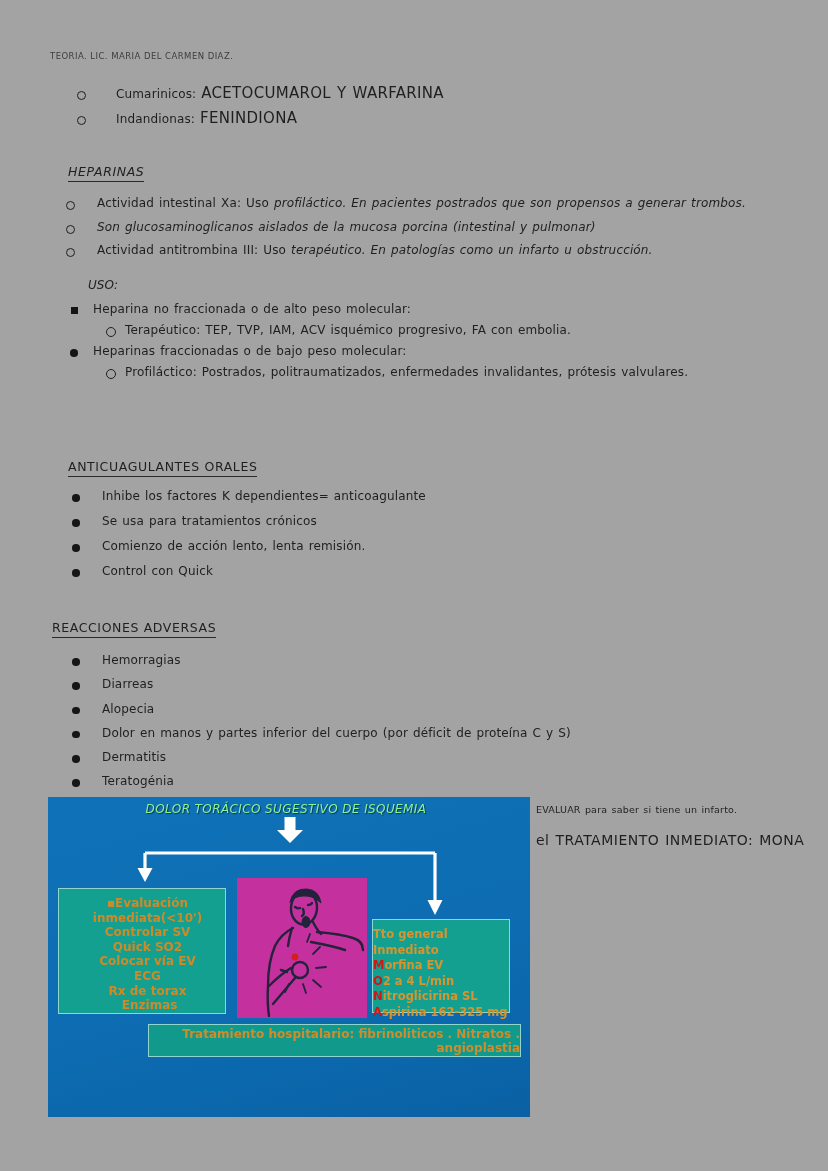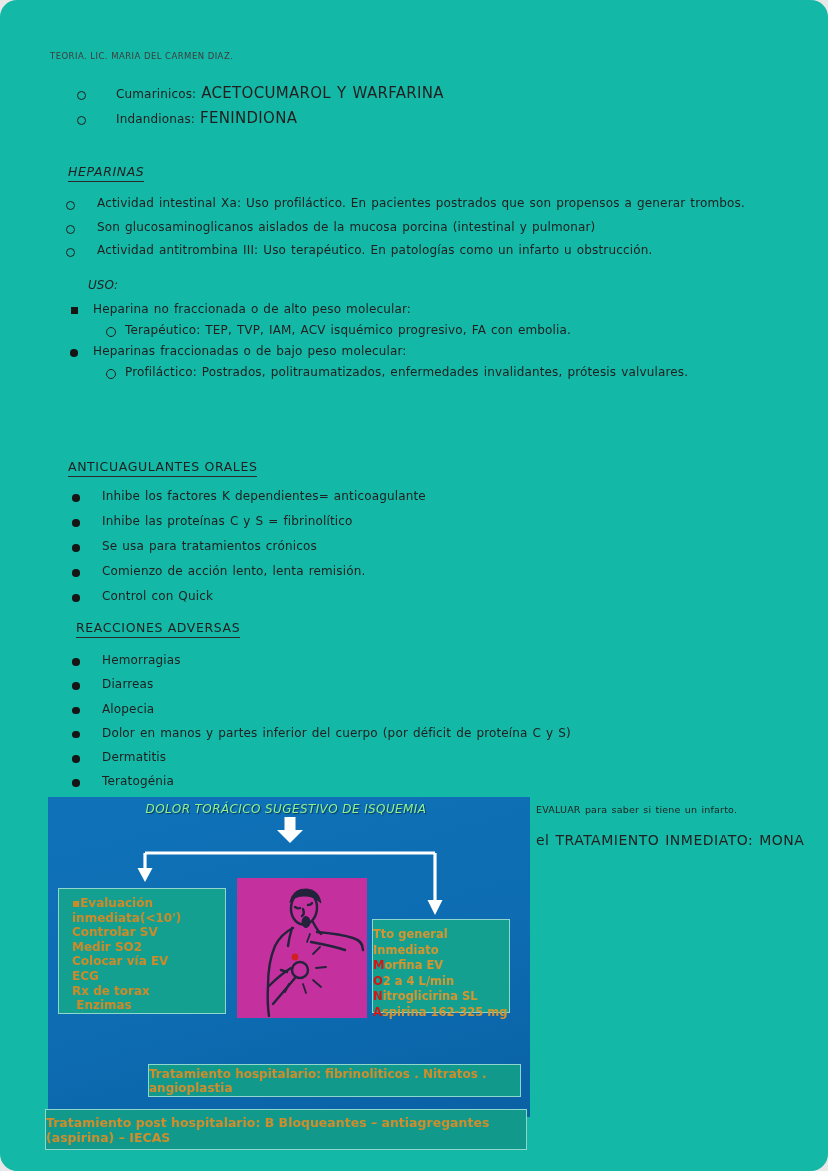--- a/index.html
+++ b/index.html
@@ -1,17 +1,17 @@
 <!DOCTYPE html>
 <html><head>
 <meta charset="utf-8">
 <style>
   html,body{margin:0;padding:0;background:#e8e8e8;}
-  .page{position:relative;width:828px;height:1171px;margin:0 auto;background:#14b8a6;
-        font-family:"DejaVu Sans","Liberation Sans",sans-serif;color:#1f1f1f;overflow:hidden;border-radius:17px;}
+  .page{position:relative;width:828px;height:1171px;margin:0 auto;background:#a3a3a3;
+        font-family:"DejaVu Sans","Liberation Sans",sans-serif;color:#1f1f1f;overflow:hidden;}
 
   .doc-header{position:absolute;left:50px;top:51px;font-size:8.5px;letter-spacing:.45px;color:#3d3d3d;}
 
   .list{position:absolute;list-style:none;margin:0;padding:0;}
   .hw{position:relative;font-size:12px;letter-spacing:.15px;word-spacing:1px;line-height:15px;}
 
   
   .b-circle::before{content:"";position:absolute;left:0;top:5px;width:7px;height:7px;
       border:1.4px solid #1f1f1f;border-radius:50%;}
   .b-disc::before{content:"";position:absolute;left:0;top:5px;width:7.5px;height:7.5px;
@@ -25,54 +25,54 @@
   .top-list li{height:25px;padding-left:22px;}
   .top-list .lbl{font-size:12px;margin-left:17px;}
   .top-list .caps{font-size:15px;letter-spacing:.3px;}
 
   .sec-title{position:absolute;font-size:12.5px;letter-spacing:.6px;
       border-bottom:1.4px solid #2a2a2a;padding-bottom:2px;}
   .italic{font-style:italic;}
 
   .hep-list{left:66px;top:196px;width:750px;}
   .hep-list li{padding-left:31px;min-height:23.5px;}
-  .it{margin-top:20px;}
+  .it{font-style:italic;margin-top:20px;}
 
   .uso-label{position:absolute;left:68px;top:278px;font-size:12px;font-style:italic;margin-left:20px;}
   .uso-list{left:70px;top:302px;width:750px;}
   .uso-list li{height:21px;padding-left:23px;}
   .uso-list li.sub{padding-left:55px;}
 
   .anti-list{left:72px;top:489px;width:720px;}
   .anti-li{height:25px;padding-left:30px;}
 
   .reac-list{left:72px;top:653px;width:720px;}
   .reac-li{height:24.3px;padding-left:30px;}
 
   
   .diagram{position:absolute;left:48px;top:797px;width:482px;height:320px;
       background:linear-gradient(165deg,#0f72b8 0%,#0d6cb2 55%,#0a61a4 100%);}
   .dg-title{position:absolute;left:0;right:6px;top:5px;text-align:center;
       font-size:12px;font-weight:normal;font-style:italic;letter-spacing:.4px;
       color:#8ff18f;text-shadow:1px 1px 1px #06385c;}
   .arrows{position:absolute;left:0;top:0;}
 
-  .tealbox{position:absolute;background:#13a091;border:1px solid #8fd7cd;box-sizing:border-box;}
+  .tealbox{position:absolute;background:#13a091;border:1px solid #8fd7cd;box-sizing:border-box;text-align:center;}
   .left-box{left:10px;top:91px;width:168px;height:126px;padding:7px 2px 0 13px;}
   .lbx-line{font-size:12px;font-weight:bold;line-height:14.6px;color:#cf8a28;white-space:pre;}
 
   .center-box{position:absolute;left:189px;top:81px;width:130px;height:140px;background:#c5309f;}
 
   .right-box{left:324px;top:122px;width:138px;height:94px;padding-top:7px;text-align:left;}
   .rbx-line{font-size:11.5px;font-weight:bold;line-height:15.5px;color:#d6952e;}
   .cap{color:#d31513;}
 
   .banner{position:absolute;background:#11998c;border:1px solid #8fd7cd;box-sizing:border-box;
-      display:flex;align-items:center;justify-content:center;text-align:left;
-      font-weight:bold;color:#cf8d2b;margin-top:40px;}
+      display:flex;align-items:center;justify-content:center;text-align:right;
+      font-weight:bold;color:#cf8d2b;}
   .banner1{left:100px;top:227px;width:373px;height:33px;font-size:12px;}
   .banner2{left:-3px;top:272px;width:482px;height:41px;font-size:12.5px;}
 
   .note1{position:absolute;left:536px;top:804px;font-size:9.5px;letter-spacing:.2px;word-spacing:1px;}
   .note2{position:absolute;left:536px;top:832px;font-size:14px;letter-spacing:.5px;word-spacing:1px;}
 </style>
 </head>
 <body>
 
 <div class="page">
@@ -97,27 +97,26 @@
   <ul class="list uso-list">
     <li class="hw b-square"><span>Heparina no fraccionada o de alto peso molecular:</span></li>
     <li class="hw b-subcircle sub"><span>Terapéutico: TEP, TVP, IAM, ACV isquémico progresivo, FA con embolia.</span></li>
     <li class="hw b-disc"><span>Heparinas fraccionadas o de bajo peso molecular:</span></li>
     <li class="hw b-subcircle sub"><span>Profiláctico: Postrados, politraumatizados, enfermedades invalidantes, prótesis valvulares.</span></li>
   </ul>
 
   <div class="sec-title" style="left:68px;top:459px;">ANTICUAGULANTES ORALES</div>
   <ul class="list anti-list">
       <li class="hw b-disc anti-li">Inhibe los factores K dependientes= anticoagulante</li>
-      <li class="hw b-disc anti-li">Inhibe las proteínas C y S = fibrinolítico</li>
       <li class="hw b-disc anti-li">Se usa para tratamientos crónicos</li>
       <li class="hw b-disc anti-li">Comienzo de acción lento, lenta remisión.</li>
       <li class="hw b-disc anti-li">Control con Quick</li>
     </ul>
 
-  <div class="sec-title" style="left:76px;top:620px;">REACCIONES ADVERSAS</div>
+  <div class="sec-title" style="left:52px;top:620px;">REACCIONES ADVERSAS</div>
   <ul class="list reac-list">
       <li class="hw b-disc reac-li">Hemorragias</li>
       <li class="hw b-disc reac-li">Diarreas</li>
       <li class="hw b-disc reac-li">Alopecia</li>
       <li class="hw b-disc reac-li">Dolor en manos y partes inferior del cuerpo (por déficit de proteína C y S)</li>
       <li class="hw b-disc reac-li">Dermatitis</li>
       <li class="hw b-disc reac-li">Teratogénia</li>
     </ul>
 
   <div class="diagram">
@@ -129,21 +128,21 @@
       <path d="M97,56 V73" stroke="#ffffff" stroke-width="3.2" fill="none"></path>
       <polygon points="89.5,71 104.5,71 97,85" fill="#ffffff"></polygon>
       <path d="M387,56 V105" stroke="#ffffff" stroke-width="3.2" fill="none"></path>
       <polygon points="379.5,103 394.5,103 387,118" fill="#ffffff"></polygon>
     </svg>
 
     <div class="tealbox left-box">
         <div class="lbx-line">▪Evaluación</div>
         <div class="lbx-line">inmediata(&lt;10')</div>
         <div class="lbx-line">Controlar SV</div>
-        <div class="lbx-line">Medir SO2</div>
+        <div class="lbx-line">Quick SO2</div>
         <div class="lbx-line">Colocar vía EV</div>
         <div class="lbx-line">ECG</div>
         <div class="lbx-line">Rx de torax</div>
         <div class="lbx-line"> Enzimas</div>
       </div>
 
     <div class="center-box">
       <svg width="130" height="140" viewBox="0 0 130 140">
         <g stroke="#23233b" stroke-width="2.4" fill="none" stroke-linecap="round">
           <path d="M53,24 Q56,10 70,11 Q82,12 84,25 Q76,17 66,18 Q58,18 53,24 Z" fill="#23233b" stroke-width="1"></path>
@@ -176,19 +175,18 @@
 
     <div class="tealbox right-box">
       <div class="rbx-line"><span class="cap"></span><span>Tto general Inmediato</span></div>
       <div class="rbx-line"><span class="cap">M</span><span>orfina EV</span></div>
       <div class="rbx-line"><span class="cap">O</span><span>2 a 4 L/min</span></div>
       <div class="rbx-line"><span class="cap">N</span><span>itroglicirina SL</span></div>
       <div class="rbx-line"><span class="cap">A</span><span>spirina 162-325 mg</span></div>
     </div>
 
     <div class="banner banner1">Tratamiento hospitalario: fibrinoliticos . Nitratos . angioplastia</div>
-    <div class="banner banner2">Tratamiento post hospitalario: B Bloqueantes – antiagregantes (aspirina) – IECAS</div>
   </div>
 
   <div class="note1">EVALUAR para saber si tiene un infarto.</div>
   <div class="note2">el TRATAMIENTO INMEDIATO: MONA</div>
 
 </div>
 
 </body></html>

